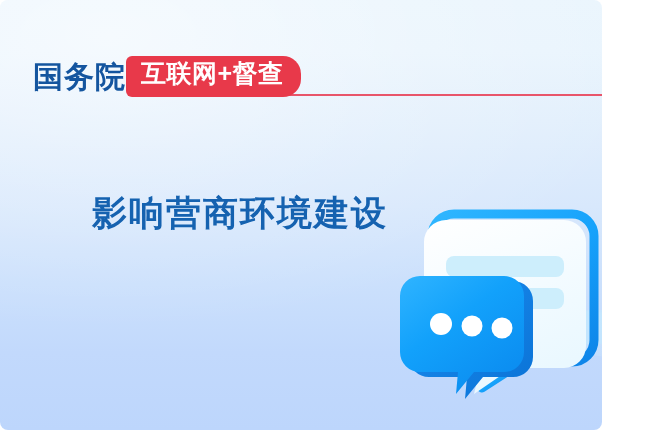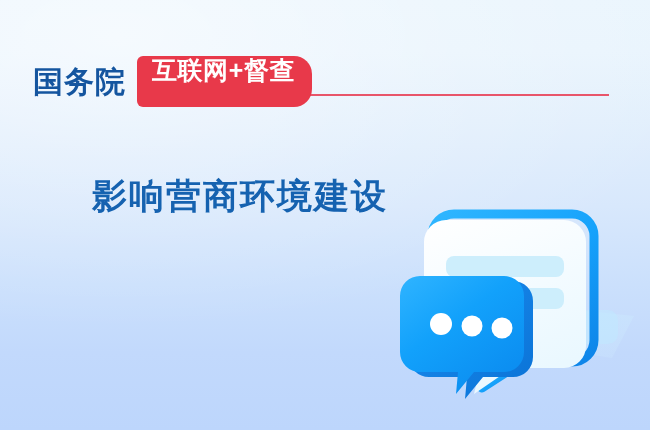--- a/index.html
+++ b/index.html
@@ -9,31 +9,32 @@
   body {
     width: 650px;
     height: 430px;
     overflow: hidden;
     font-family: "Liberation Sans", "DejaVu Sans", sans-serif;
   }
 
   
   .banner {
     position: relative;
-    width: 650px;
+    width: 602px;
     height: 430px;
     overflow: hidden;
     background: linear-gradient(to bottom,
         #eaf5fd 0%,
         #e9f4fd 12%,
         #e2effc 28%,
         #d8e8fc 48%,
         #cbe0fc 66%,
         #c2d9fc 82%,
         #bdd6fc 100%);
+    border-radius: 8px;
   }
   
   .banner::before {
     content: "";
     position: absolute;
     inset: 0;
     background: radial-gradient(130% 95% at 18% 8%,
         rgba(255,255,255,0.55) 0%,
         rgba(255,255,255,0.18) 42%,
         rgba(255,255,255,0.0) 72%);
@@ -51,29 +52,27 @@
   }
   .org-name {
     font-size: 30px;
     line-height: 34px;
     font-weight: bold;
     color: #14559f;
     letter-spacing: 1px;
     white-space: nowrap;
   }
   .badge {
-    margin-left: 11px;
     background: #e8394a;
     border-radius: 6px 18px 18px 6px;
-    padding: 5px 17px 22px 15px;
+    padding: 5px 17px 12px 15px;
     display: flex;
     align-items: center;
     height: 24px;
     box-sizing: content-box;
-    font-family: Liberation Mono, monospace;
   }
   .badge-label {
     font-size: 25px;
     line-height: 26px;
     font-weight: bold;
     color: #ffffff;
     letter-spacing: 0.5px;
     white-space: nowrap;
   }
   .header-rule {
@@ -83,21 +82,21 @@
     width: 321px;
     height: 2px;
     background: #e8556a;
     z-index: 4;
   }
 
   
   .title-block {
     position: absolute;
     left: 0;
-    top: 172px;
+    top: 189px;
     width: 480px;
     text-align: center;
     z-index: 5;
   }
   .title-line {
     font-size: 35px;
     line-height: 47px;
     font-weight: bold;
     color: #1562b0;
     letter-spacing: 2px;

